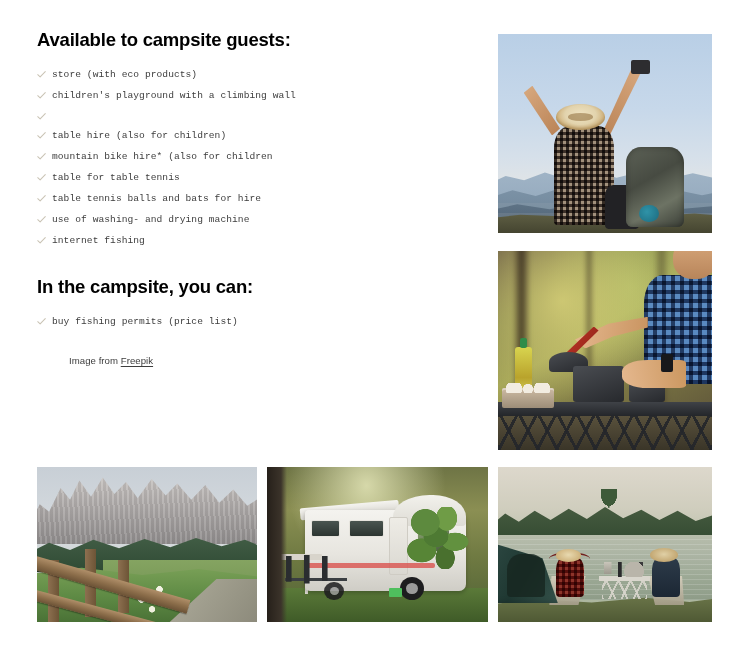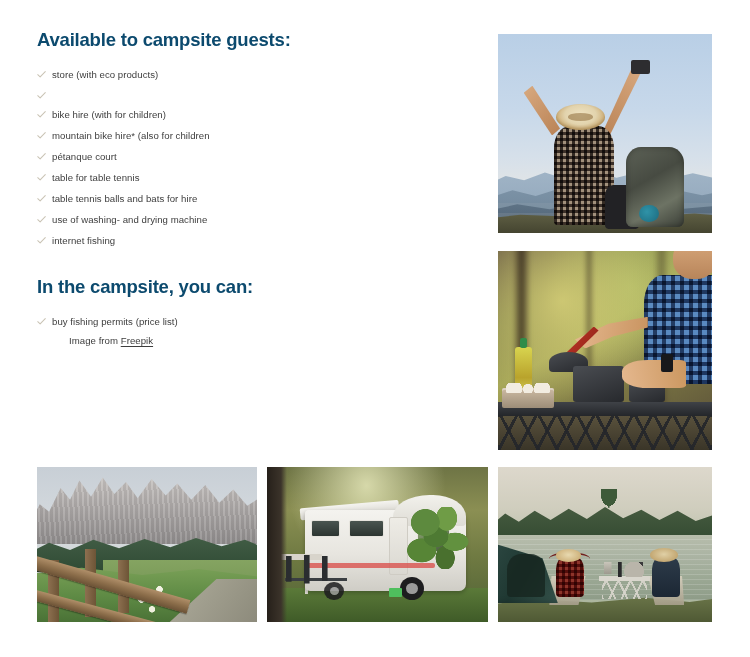--- a/index.html
+++ b/index.html
@@ -23,54 +23,55 @@
   .content-col {
     position: absolute;
     left: 37px;
     top: 28px;
     width: 445px;
   }
 
   .section-heading {
     font-size: 18.5px;
     font-weight: 700;
-    color: #0c4a6e;
+    color: #000000;
     letter-spacing: -0.2px;
     line-height: 1.25;
   }
 
   .section-heading.second { margin-top: 24px; }
 
   .feature-list {
     list-style: none;
     margin-top: 13px;
   }
 
   .feature-item {
     display: flex;
     align-items: flex-start;
     font-size: 9.6px;
     color: #3d3d3d;
     line-height: 1.25;
     padding: 4.5px 0;
     letter-spacing: 0.05px;
+    font-family: Liberation Mono, monospace;
   }
 
   .check-icon {
     flex: 0 0 auto;
     width: 9px;
     height: 9px;
     margin-right: 6px;
     margin-top: 1px;
     display: block;
   }
   .check-icon svg { display: block; }
 
   .credit {
-    margin-top: 3px;
+    margin-top: 23px;
     font-size: 9.6px;
     color: #3d3d3d;
     letter-spacing: 0.05px;
     padding-left: 32px;
   }
   .credit-link {
     color: #3d3d3d;
     text-decoration: underline;
     text-underline-offset: 1.5px;
   }
@@ -515,44 +516,44 @@
             </svg>
         </span>
         <span>store (with eco products)</span>
       </li>
       <li class="feature-item">
         <span class="check-icon">
           <svg width="9" height="9" viewBox="0 0 12 12">
               <path d="M1 6.3 L4.2 9.2 L11 2.2" fill="none" stroke="#c9c3b4" stroke-width="1.4" stroke-linecap="round" stroke-linejoin="round"></path>
             </svg>
         </span>
-      </li>
-      <li class="feature-item">
-        <span class="check-icon">
-          <svg width="9" height="9" viewBox="0 0 12 12">
-              <path d="M1 6.3 L4.2 9.2 L11 2.2" fill="none" stroke="#c9c3b4" stroke-width="1.4" stroke-linecap="round" stroke-linejoin="round"></path>
-            </svg>
-        </span>
-        <span>bike hire (with for children)</span>
+        <span>children's playground with a climbing wall</span>
+      </li>
+      <li class="feature-item">
+        <span class="check-icon">
+          <svg width="9" height="9" viewBox="0 0 12 12">
+              <path d="M1 6.3 L4.2 9.2 L11 2.2" fill="none" stroke="#c9c3b4" stroke-width="1.4" stroke-linecap="round" stroke-linejoin="round"></path>
+            </svg>
+        </span>
+      </li>
+      <li class="feature-item">
+        <span class="check-icon">
+          <svg width="9" height="9" viewBox="0 0 12 12">
+              <path d="M1 6.3 L4.2 9.2 L11 2.2" fill="none" stroke="#c9c3b4" stroke-width="1.4" stroke-linecap="round" stroke-linejoin="round"></path>
+            </svg>
+        </span>
+        <span>table hire (also for children)</span>
       </li>
       <li class="feature-item">
         <span class="check-icon">
           <svg width="9" height="9" viewBox="0 0 12 12">
               <path d="M1 6.3 L4.2 9.2 L11 2.2" fill="none" stroke="#c9c3b4" stroke-width="1.4" stroke-linecap="round" stroke-linejoin="round"></path>
             </svg>
         </span>
         <span>mountain bike hire* (also for children</span>
-      </li>
-      <li class="feature-item">
-        <span class="check-icon">
-          <svg width="9" height="9" viewBox="0 0 12 12">
-              <path d="M1 6.3 L4.2 9.2 L11 2.2" fill="none" stroke="#c9c3b4" stroke-width="1.4" stroke-linecap="round" stroke-linejoin="round"></path>
-            </svg>
-        </span>
-        <span>pétanque court</span>
       </li>
       <li class="feature-item">
         <span class="check-icon">
           <svg width="9" height="9" viewBox="0 0 12 12">
               <path d="M1 6.3 L4.2 9.2 L11 2.2" fill="none" stroke="#c9c3b4" stroke-width="1.4" stroke-linecap="round" stroke-linejoin="round"></path>
             </svg>
         </span>
         <span>table for table tennis</span>
       </li>
       <li class="feature-item">

